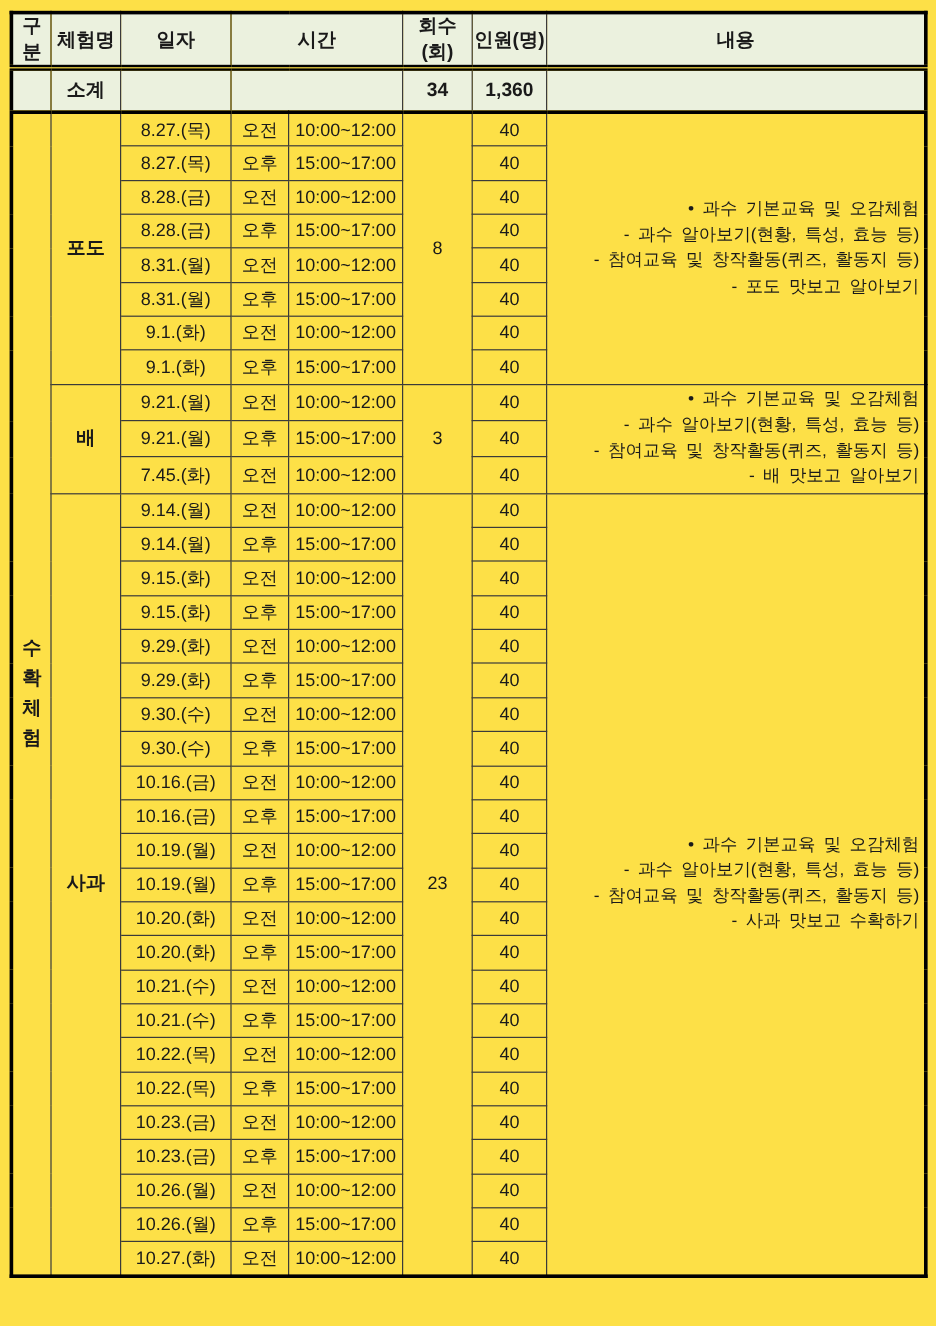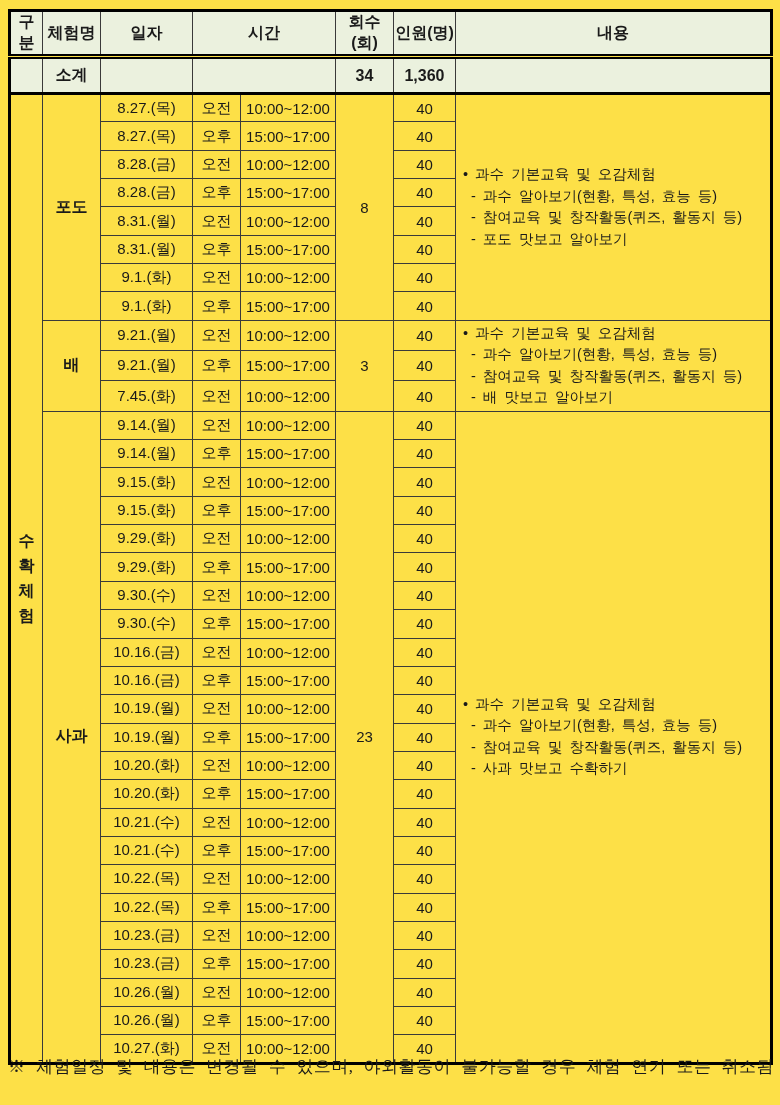--- a/index.html
+++ b/index.html
@@ -24,21 +24,21 @@
   .sched tr.subtotal td {
     background:#ebf1de; height:33px; font-size:16px;
     border-bottom:3px solid #000000;
   }
   .sched td.b { font-weight:bold; }
   .sched tbody tr { height:28.35px; }
   .sched tbody td { font-size:15px; }
   .sched td.cat { font-weight:bold; font-size:16px; line-height:25px; }
   .sched td.sec { font-weight:bold; font-size:16px; }
   .sched td.content {
-    text-align:left; vertical-align:middle; padding:2px 4px 2px 7px;
+    text-align:right; vertical-align:middle; padding:2px 4px 2px 7px;
     font-size:14.5px; line-height:21.5px; word-spacing:3px;
   }
   .sched td.content .c-main { padding-left:0; }
   .sched td.content .c-sub  { padding-left:8px; }
   .note {
     position:absolute; left:8px; width:766px;
     font-family:"Liberation Serif", serif; font-size:17px; line-height:21px;
     white-space:nowrap; letter-spacing:0.5px;
   }
   .note1 { top:1056px; word-spacing:5px; text-align:justify; text-align-last:justify; }
@@ -309,15 +309,14 @@
         </tr>
         <tr>
           <td>10.27.(화)</td>
           <td>오전</td>
           <td>10:00~12:00</td>
           <td>40</td>
         </tr>
       </tbody>
   </table>
 
-  <div class="note note1" style="color: rgb(26, 26, 26);">※ 체험일정 및 내용은 변경될 수 있으며, 야외활동이 불가능할 경우 체험 연기 또는 취소됨</div>
 
 </div>
 
 </body></html>

